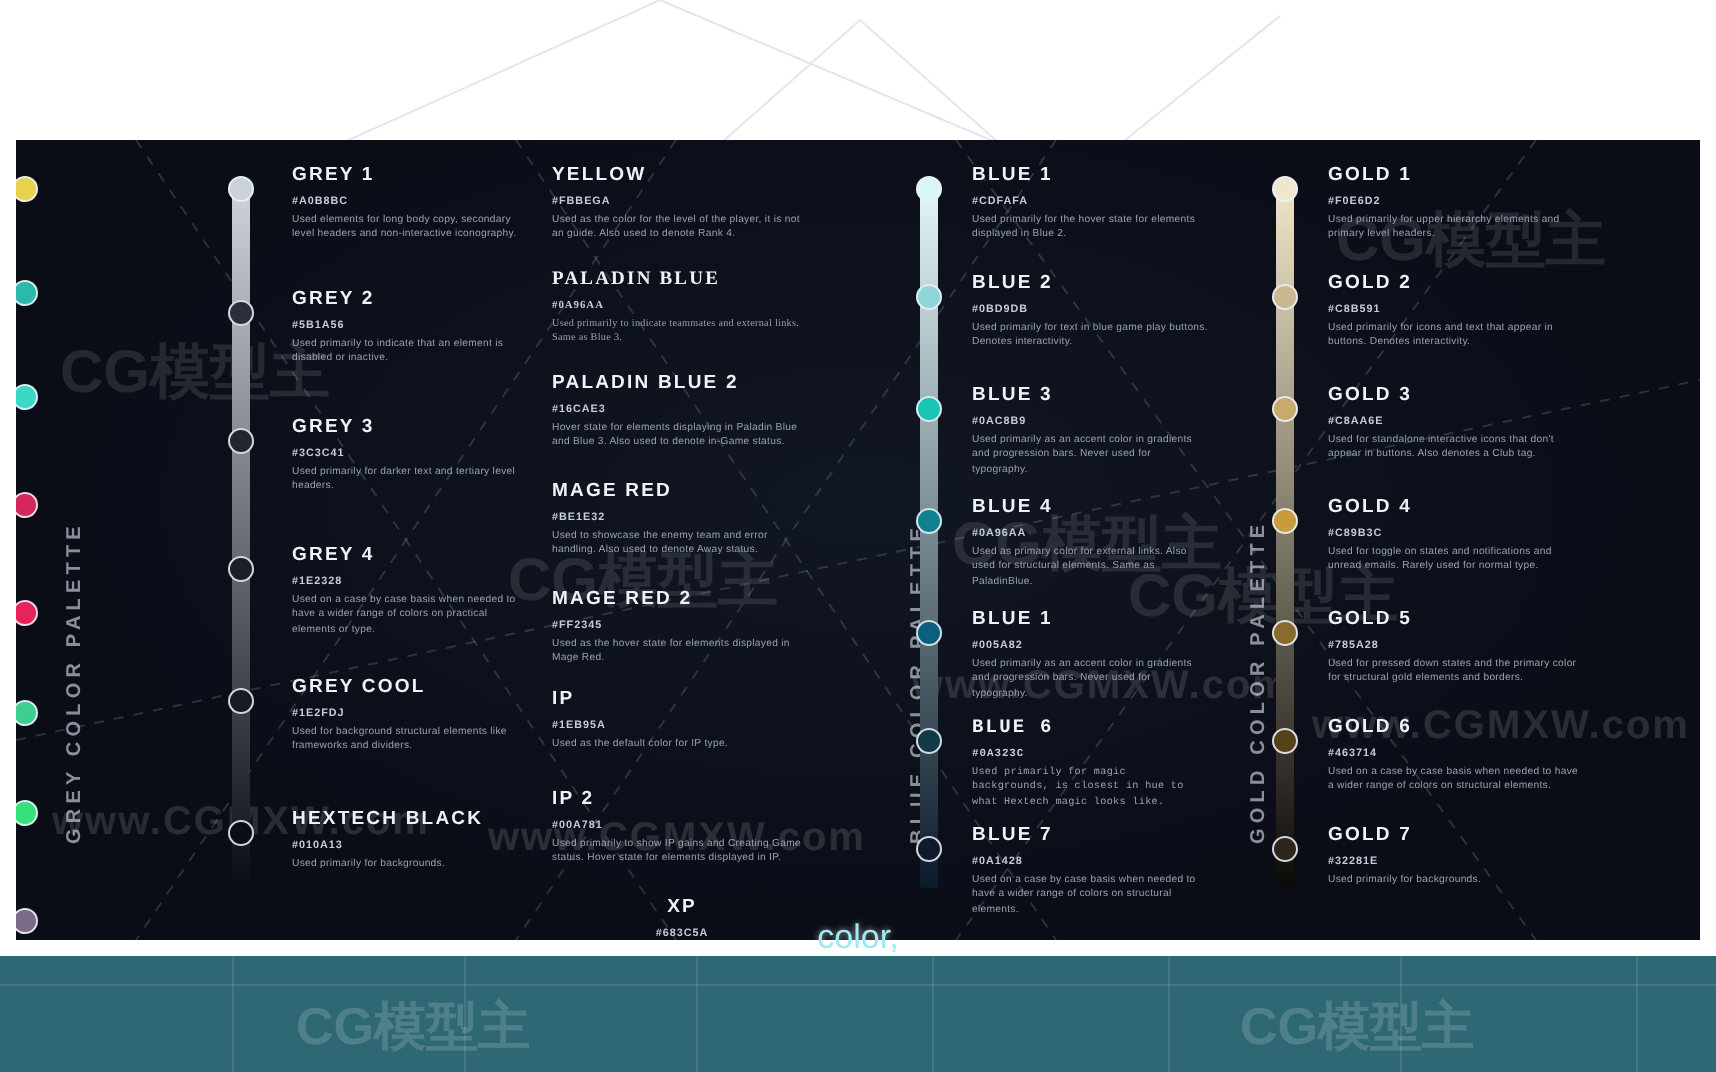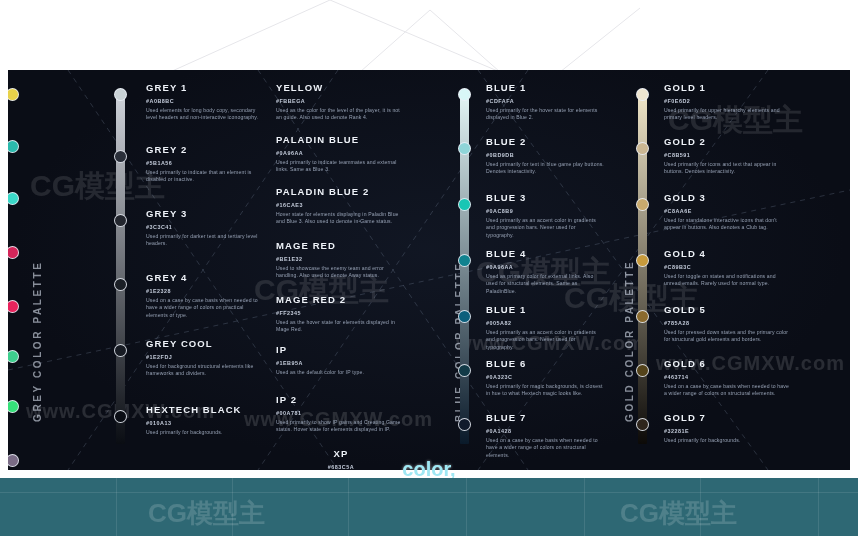--- a/index.html
+++ b/index.html
@@ -77,21 +77,21 @@
     background:#2e6874;
     overflow:hidden;
   }
   #band .seam{position:absolute;top:0;width:1px;height:58px;background:rgba(255,255,255,.10);}
   #band .hline{position:absolute;left:0;top:14px;width:858px;height:1px;background:rgba(255,255,255,.10);}
   #caption{
     position:absolute;left:0;top:456px;width:858px;text-align:center;
     pointer-events:none;
   }
   #caption .cap-en{
-    font-size:20px;font-weight:bold;color:#9fe8f4;line-height:26px;
+    font-size:17px;font-weight:normal;color:#9fe8f4;line-height:26px;
     text-shadow:0 0 3px rgba(255,255,255,.65);
   }
   #caption .cap-cn{
     font-size:24px;font-weight:bold;color:#9fe8f4;line-height:28px;
     text-shadow:0 0 3px rgba(255,255,255,.65);
   }
   .wm-band{
     position:absolute;font-weight:bold;font-size:26px;
     color:rgba(255,255,255,.16);white-space:nowrap;
   }
@@ -192,21 +192,21 @@
           <div class="item" style="left: 0px; top: 14px;">
             <div class="dot" style="left: -242px; top: 4px; background: rgb(232, 210, 74);"></div>
             <div class="itxt" style="left: 28px; width: 130px;">
               <div class="iname">YELLOW</div>
               <div class="ihex">#FBBEGA</div>
               <div class="idesc">Used as the color for the level of the player, it is not an guide. Also used to denote Rank 4.</div>
             </div>
           </div>
           <div class="item" style="left: 0px; top: 66px;">
             <div class="dot" style="left: -242px; top: 4px; background: rgb(43, 185, 172);"></div>
-            <div class="itxt" style="left: 28px; width: 130px;">
+            <div class="itxt" style="left: 28px; width: 130px; font-family: Liberation Serif, serif;">
               <div class="iname">PALADIN BLUE</div>
               <div class="ihex">#0A96AA</div>
               <div class="idesc">Used primarily to indicate teammates and external links. Same as Blue 3.</div>
             </div>
           </div>
           <div class="item" style="left: 0px; top: 118px;">
             <div class="dot" style="left: -242px; top: 4px; background: rgb(59, 216, 200);"></div>
             <div class="itxt" style="left: 28px; width: 130px;">
               <div class="iname">PALADIN BLUE 2</div>
               <div class="ihex">#16CAE3</div>
@@ -291,21 +291,21 @@
           <div class="item" style="left: 0px; top: 236px;">
             <div class="dot" style="left: 20px; top: 4px; background: rgb(12, 95, 124);"></div>
             <div class="itxt" style="left: 48px; width: 118px;">
               <div class="iname">BLUE 1</div>
               <div class="ihex">#005A82</div>
               <div class="idesc">Used primarily as an accent color in gradients and progression bars. Never used for typography.</div>
             </div>
           </div>
           <div class="item" style="left: 0px; top: 290px;">
             <div class="dot" style="left: 20px; top: 4px; background: rgb(18, 58, 71);"></div>
-            <div class="itxt" style="left: 48px; width: 118px;">
+            <div class="itxt" style="left: 48px; width: 118px; font-family: Liberation Mono, monospace;">
               <div class="iname">BLUE 6</div>
               <div class="ihex">#0A323C</div>
               <div class="idesc">Used primarily for magic backgrounds, is closest in hue to what Hextech magic looks like.</div>
             </div>
           </div>
           <div class="item" style="left: 0px; top: 344px;">
             <div class="dot" style="left: 20px; top: 4px; background: rgb(16, 26, 44);"></div>
             <div class="itxt" style="left: 48px; width: 118px;">
               <div class="iname">BLUE 7</div>
               <div class="ihex">#0A1428</div>

